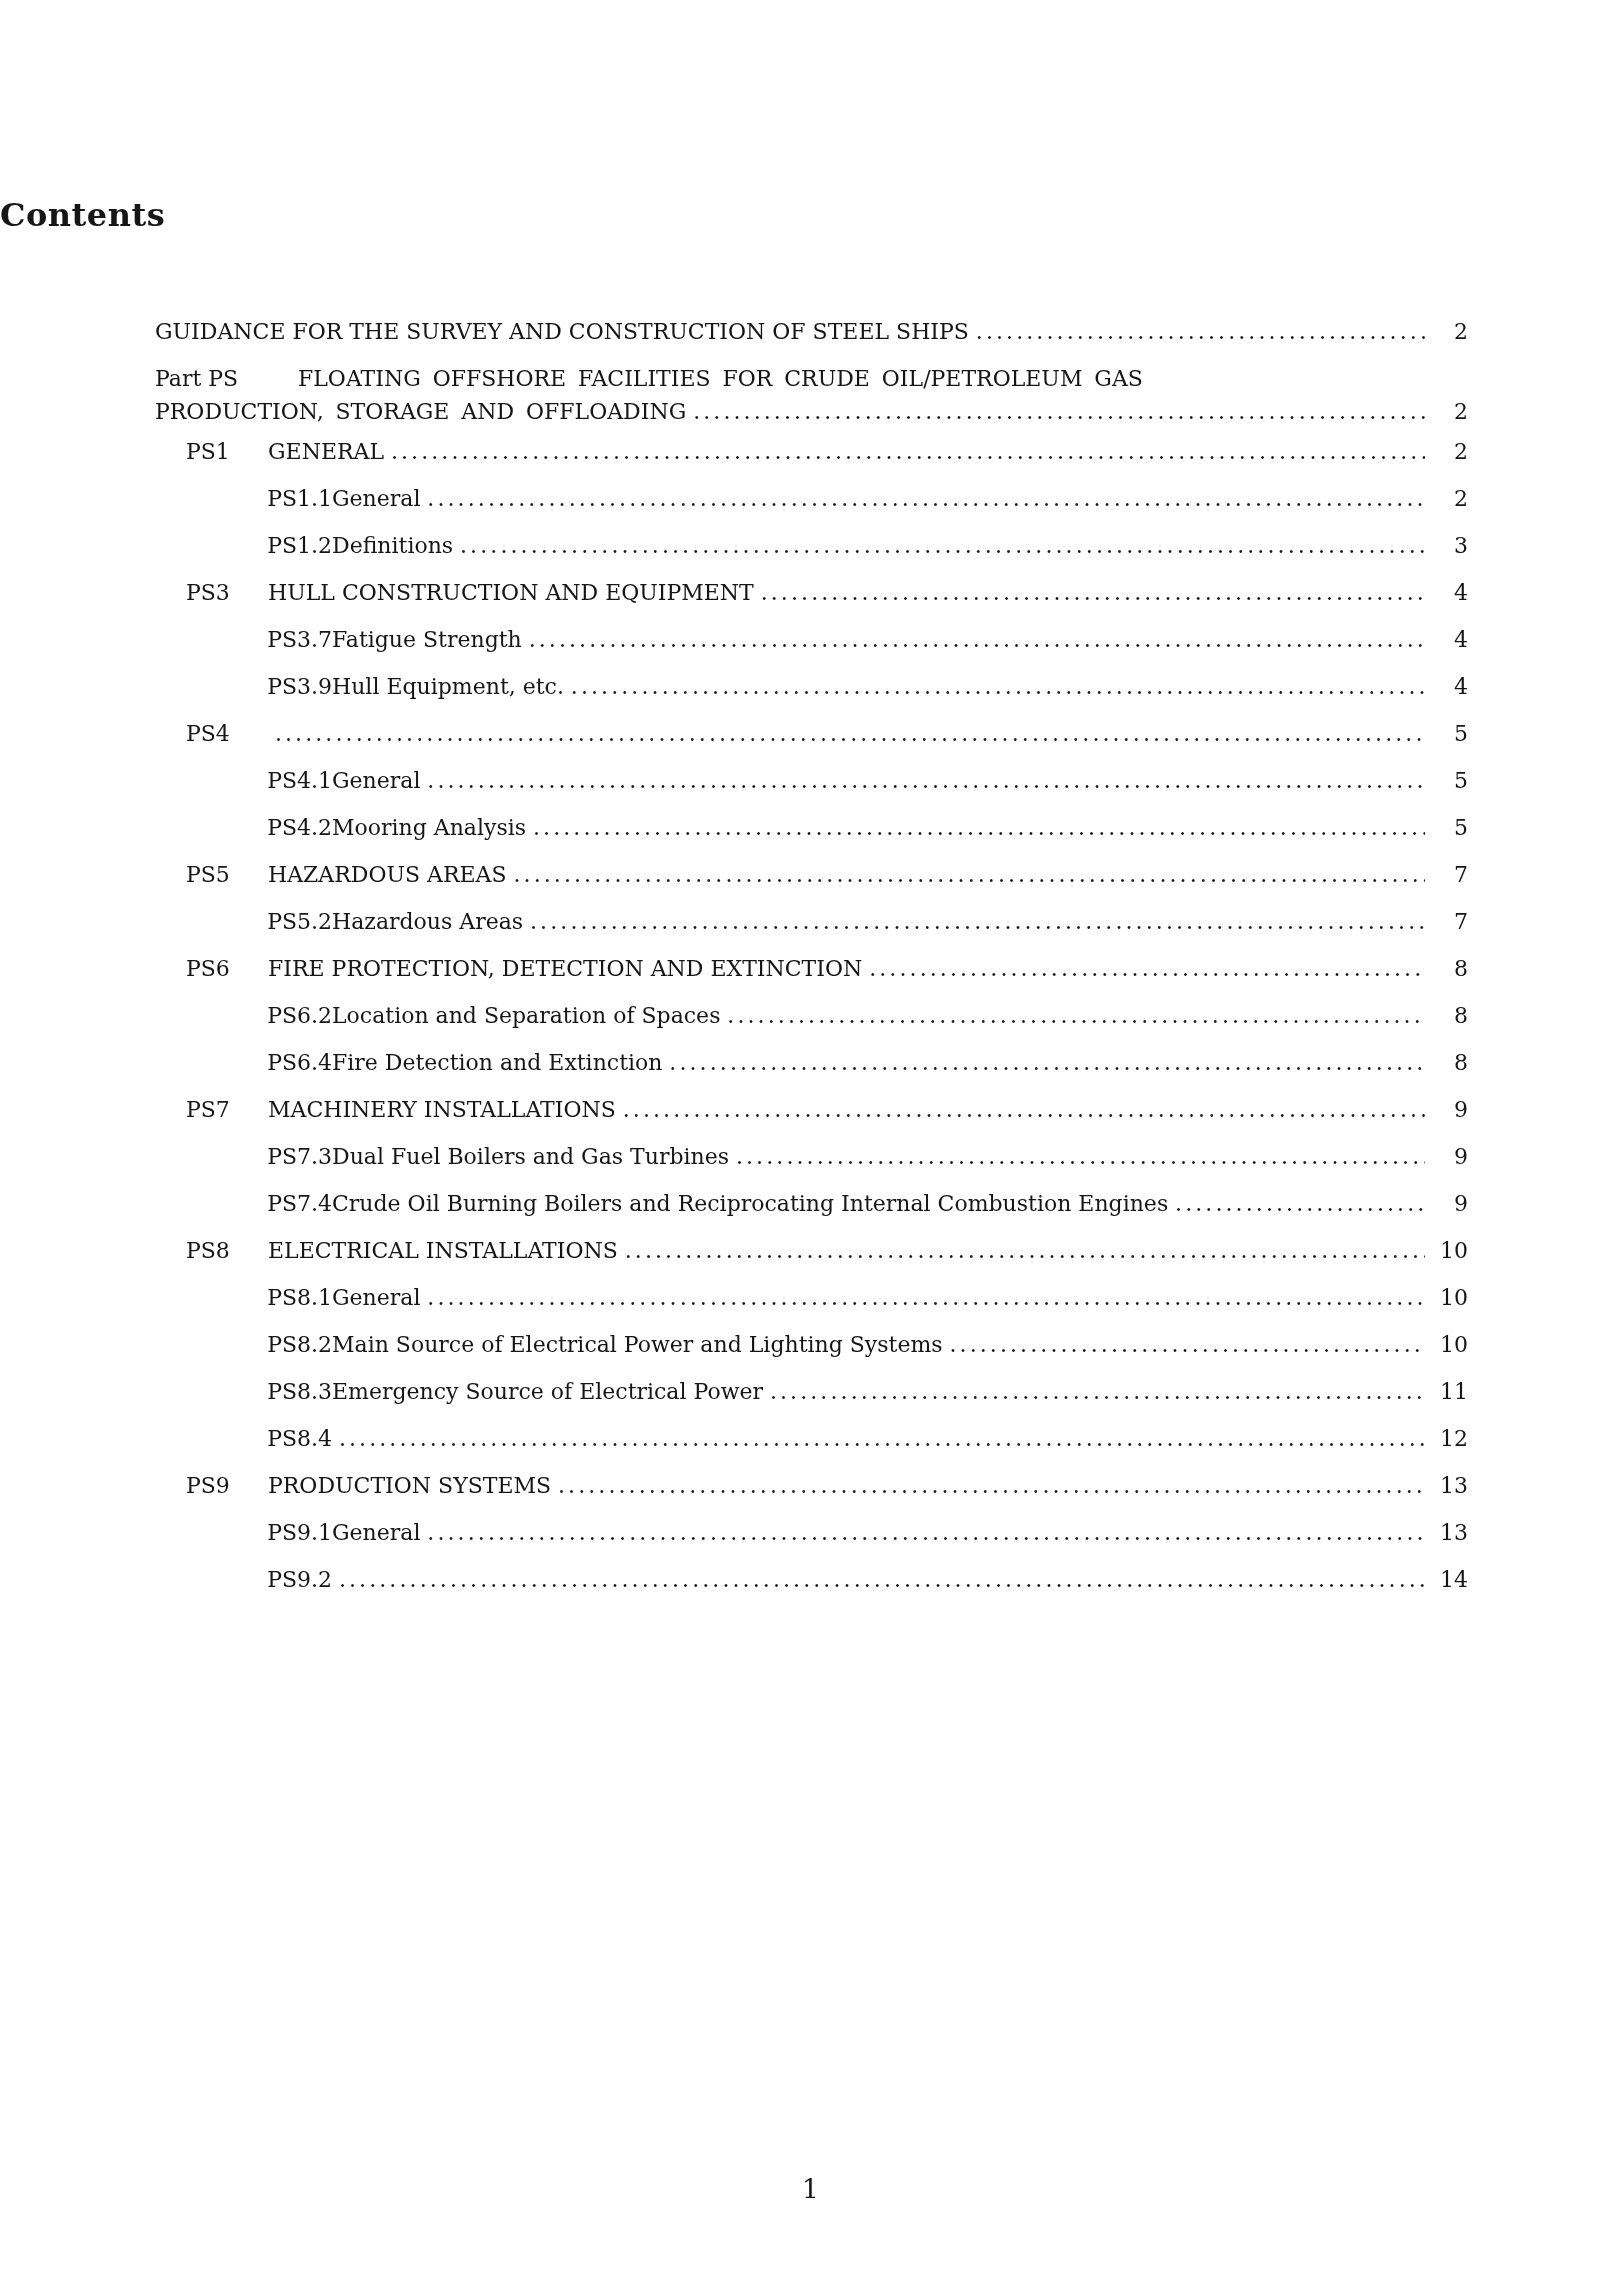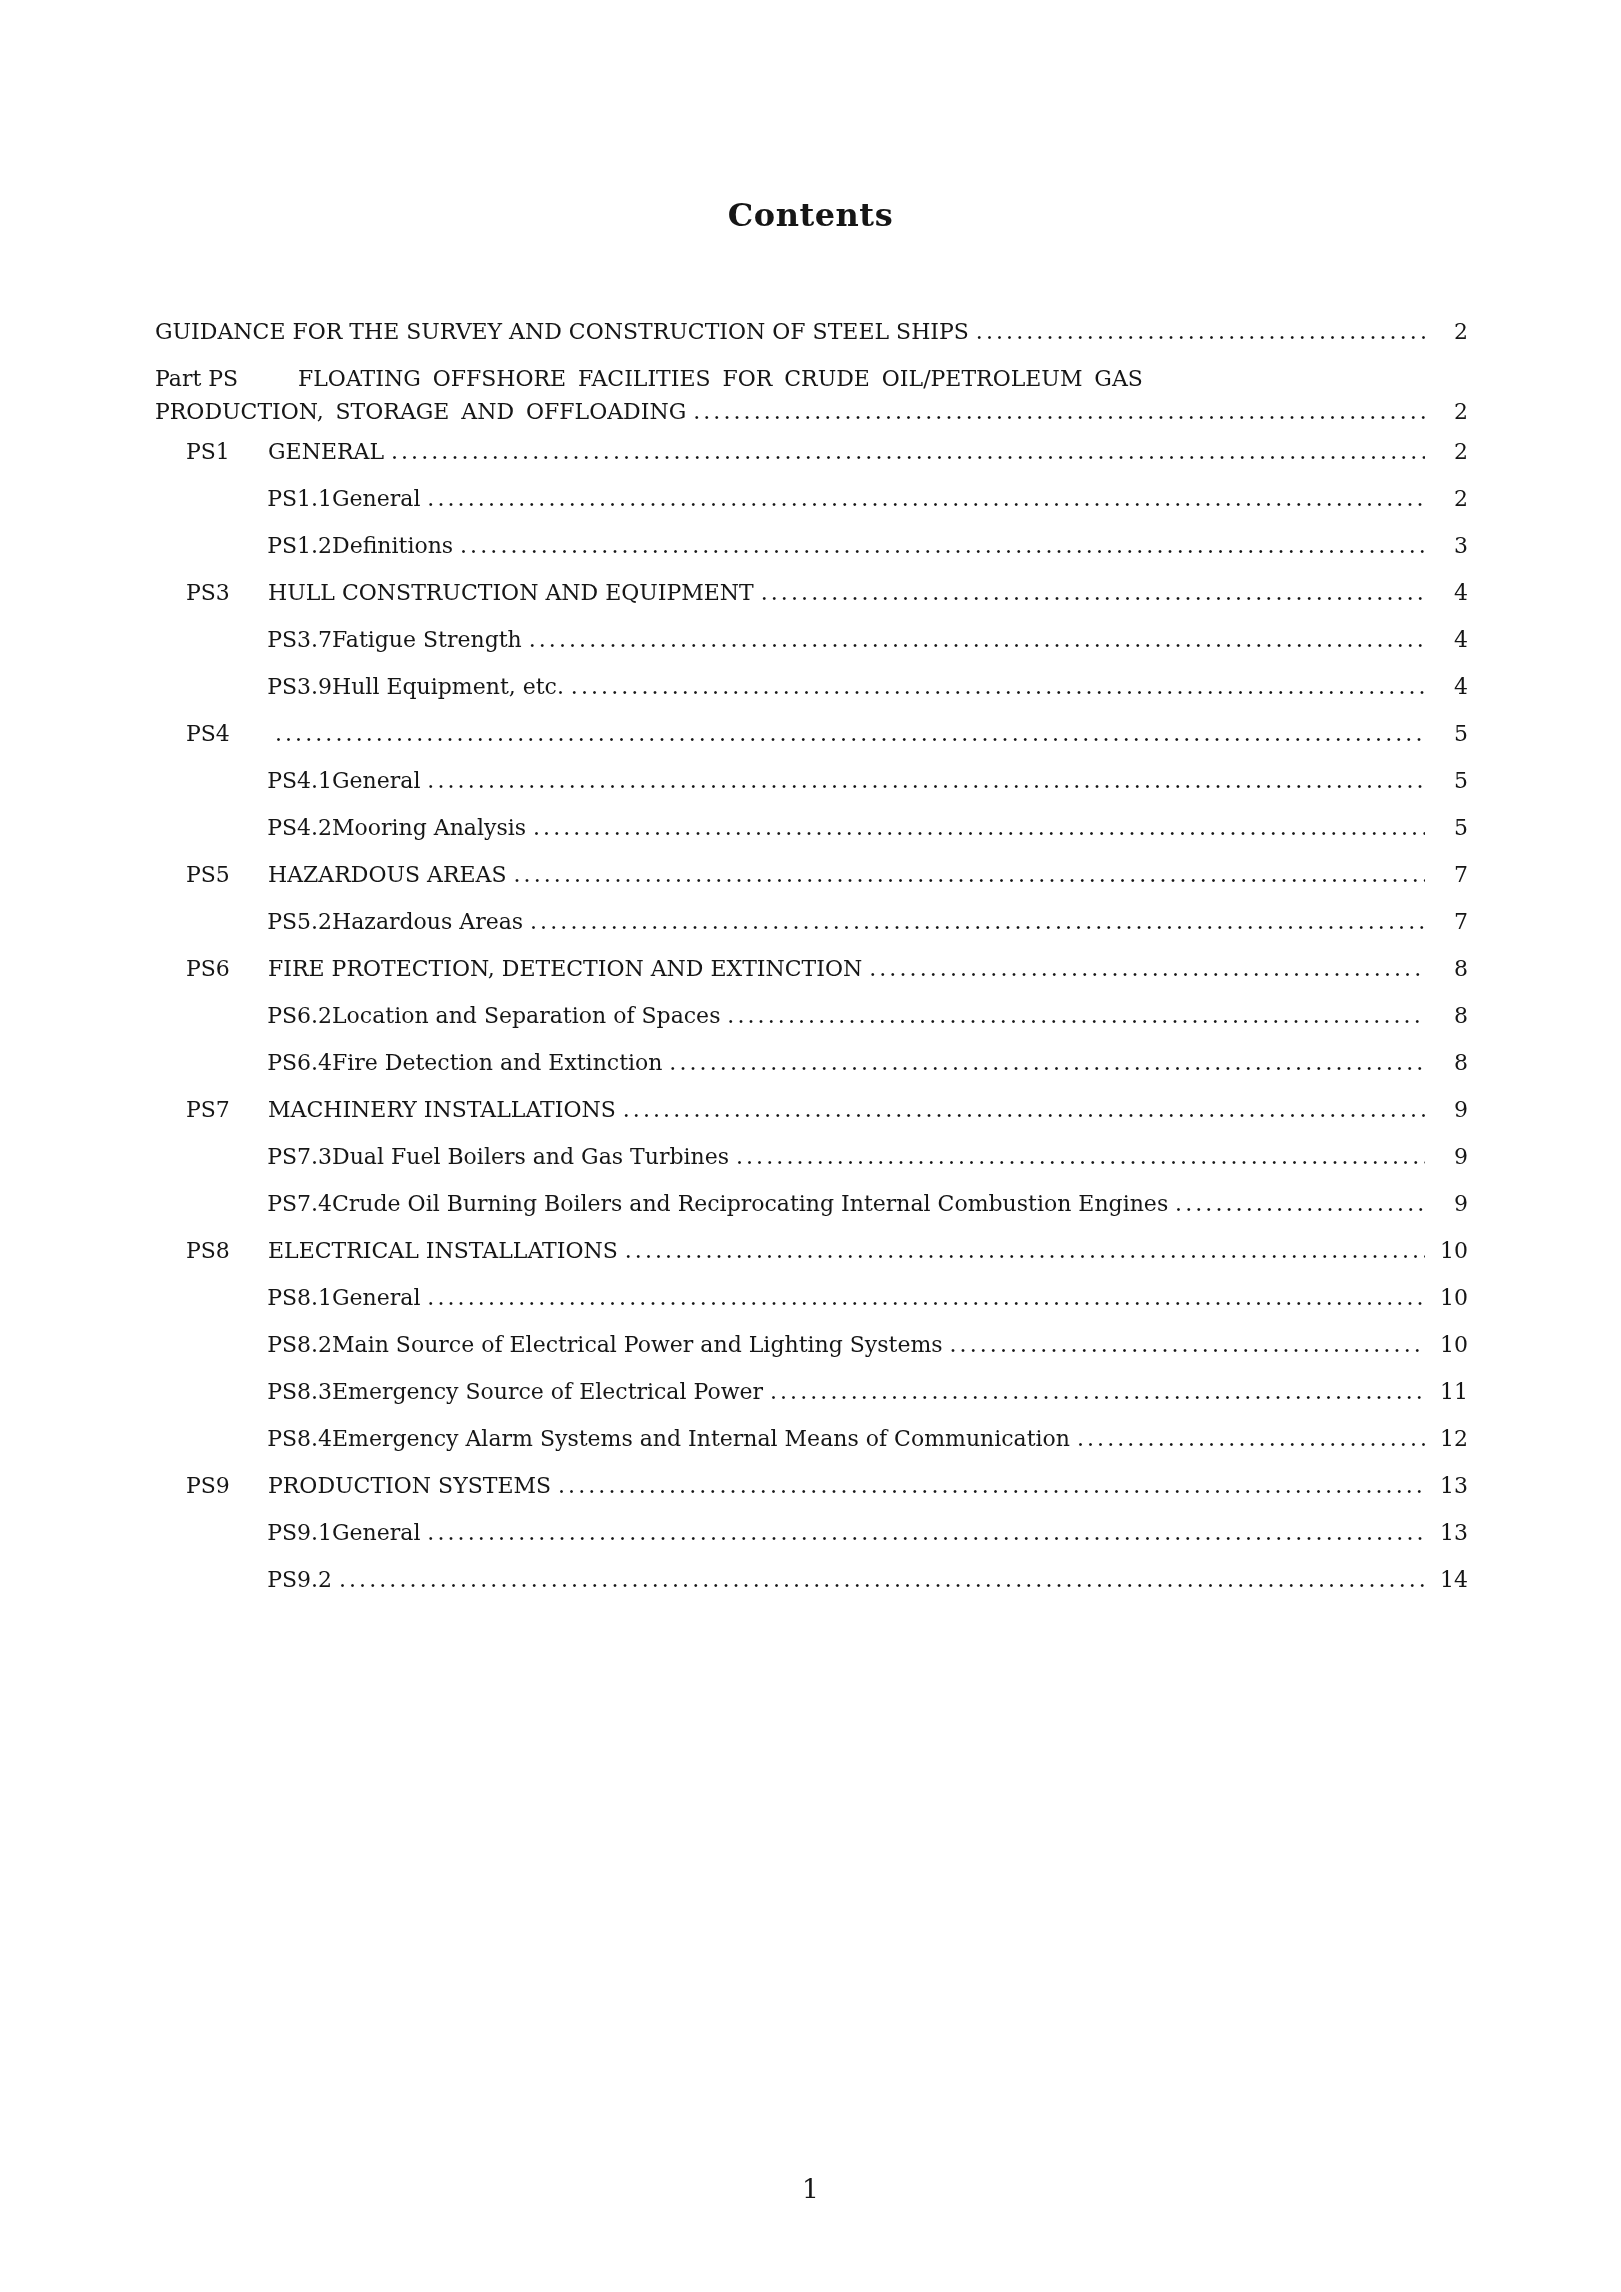--- a/index.html
+++ b/index.html
@@ -11,21 +11,20 @@
     font-family: "DejaVu Serif", "Liberation Serif", serif;
     color: #161616;
     overflow: hidden;
   }
   .doc-title {
     position: absolute;
     top: 194px;
     left: 0;
     width: 100%;
     margin: 0;
-    text-align: center;
     font-size: 32px;
     font-weight: bold;
     line-height: 43px;
     letter-spacing: 0.5px;
   }
   .toc {
     position: absolute;
     left: 155px;
     top: 308px;
     width: 1313px;
@@ -266,21 +265,20 @@
     <div class="toc-line">
       <span class="toc-num">PS8.3</span>
       <span class="toc-title">Emergency Source of Electrical Power</span>
       <span class="toc-dots"></span>
       <span class="toc-page">11</span>
     </div>
   </div>
       <div class="toc-entry lvl2">
     <div class="toc-line">
       <span class="toc-num">PS8.4</span>
-      <span class="toc-title">Emergency Alarm Systems and Internal Means of Communication</span>
       <span class="toc-dots"></span>
       <span class="toc-page">12</span>
     </div>
   </div>
       <div class="toc-entry lvl1">
     <div class="toc-line">
       <span class="toc-num">PS9</span>
       <span class="toc-title">PRODUCTION SYSTEMS</span>
       <span class="toc-dots"></span>
       <span class="toc-page">13</span>

